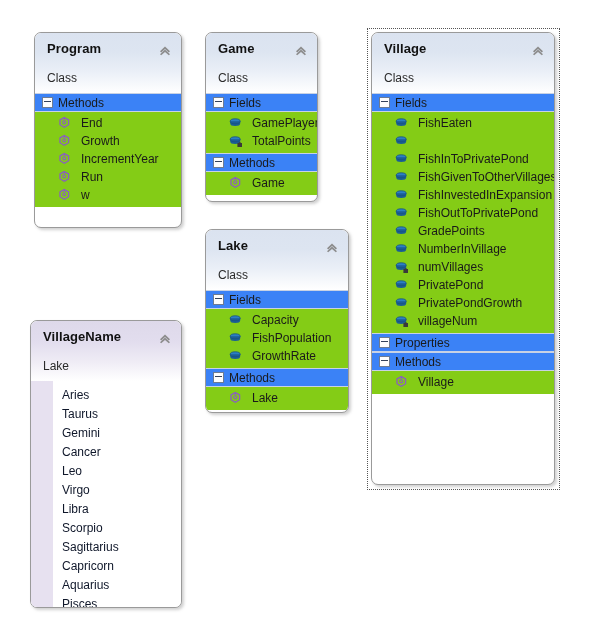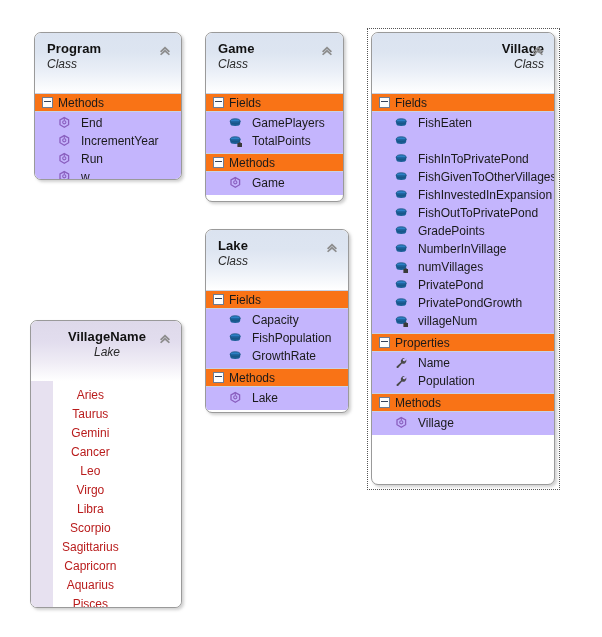--- a/index.html
+++ b/index.html
@@ -49,21 +49,20 @@
   }
   .inner-box {
     position: absolute;
     left: 4px; top: 4px; right: 5px; bottom: 5px;
     box-sizing: border-box;
     background: #fff;
     border: 1px solid #9a9a9a;
     border-radius: 7px;
     box-shadow: 2px 2px 3px rgba(120,120,120,0.35);
     overflow: hidden;
-    text-align: right;
   }
 
   
   .hdr {
     position: relative;
     height: 60px;
     background: linear-gradient(to bottom, #dbe3f0 0%, #dde5f1 32%, #eaeff7 64%, #ffffff 100%);
     border-top-left-radius: 6px;
     border-top-right-radius: 6px;
     padding: 8px 10px 0 12px;
@@ -73,34 +72,33 @@
     font-weight: bold;
     font-size: 13px;
     color: #111;
     line-height: 15px;
     letter-spacing: 0.1px;
   }
   .hdr .stereo {
     font-size: 12px;
     color: #2a2a2a;
     line-height: 15px;
-    margin-top: 1px;
-    font-style: italic;
+    margin-top: 15px;
   }
   .chevron {
     position: absolute;
     right: 9px;
     top: 10px;
     width: 14px;
     height: 14px;
   }
 
   
   .sec {
-    background: #f97316;
+    background: #3b82f6;
     border-top: 1px solid #c8d2e4;
     border-bottom: 1px solid #c8d2e4;
     height: 19px;
     display: flex;
     align-items: center;
     padding-left: 7px;
     box-sizing: border-box;
   }
   .sec .label {
     font-size: 12px;
@@ -115,21 +113,21 @@
     flex: none;
   }
   .pm::before {
     content: "";
     position: absolute;
     left: 1px; right: 1px; top: 3px;
     height: 1px;
     background: #35425a;
   }
 
-  .members { background: #c4b5fd; padding: 2px 0 3px 0; }
+  .members { background: #84cc16; padding: 2px 0 3px 0; }
   .member {
     display: flex;
     align-items: center;
     height: 18px;
     padding-left: 22px;
     box-sizing: border-box;
   }
   .member .mlabel {
     font-size: 12px;
     color: #1a1a1a;
@@ -151,30 +149,30 @@
     width: 22px;
     flex: none;
     background: #e7e1f0;
     border-right: 1px solid #ffffff;
   }
   .enum-list { padding: 5px 0 5px 8px; }
   .enum-item {
     height: 19px;
     line-height: 19px;
     font-size: 12px;
-    color: #b91c1c;
+    color: #0f172a;
     white-space: nowrap;
   }
 </style>
 </head>
 <body>
 
 <div id="canvas">
 
-  <div class="uml-box" style="left:34px; top:32px; width:148px; height:148px;">
+  <div class="uml-box" style="left:34px; top:32px; width:148px; height:196px;">
     <div class="hdr">
       <div class="title">Program</div>
       <div class="stereo">Class</div>
       <span class="chevron">
         <svg viewBox="0 0 14 14" width="14" height="14">
             <path d="M2 8.2 L7 3.6 L12 8.2 L10.8 9.4 L7 5.9 L3.2 9.4 Z" fill="#8d8d8d"></path>
             <path d="M2 11.2 L7 6.6 L12 11.2 L10.8 12.3 L7 8.9 L3.2 12.3 Z" fill="#8d8d8d"></path>
           </svg>
       </span>
     </div>
@@ -194,20 +192,30 @@
         <span class="mlabel">End</span>
       </div>
       <div class="member">
         <span class="ic">
           <svg viewBox="0 0 15 14" width="15" height="14">
               <path d="M7.3 1.6 L11.6 4 L11.6 8.7 L7.3 11.2 L3 8.7 L3 4 Z" fill="none" stroke="#8a5fbf" stroke-width="1.3"></path>
               <circle cx="7.3" cy="6.3" r="1.6" fill="none" stroke="#8a5fbf" stroke-width="1.1"></circle>
               <path d="M7.3 1.6 L7.3 4.6" stroke="#8a5fbf" stroke-width="1.1"></path>
             </svg>
         </span>
+        <span class="mlabel">Growth</span>
+      </div>
+      <div class="member">
+        <span class="ic">
+          <svg viewBox="0 0 15 14" width="15" height="14">
+              <path d="M7.3 1.6 L11.6 4 L11.6 8.7 L7.3 11.2 L3 8.7 L3 4 Z" fill="none" stroke="#8a5fbf" stroke-width="1.3"></path>
+              <circle cx="7.3" cy="6.3" r="1.6" fill="none" stroke="#8a5fbf" stroke-width="1.1"></circle>
+              <path d="M7.3 1.6 L7.3 4.6" stroke="#8a5fbf" stroke-width="1.1"></path>
+            </svg>
+        </span>
         <span class="mlabel">IncrementYear</span>
       </div>
       <div class="member">
         <span class="ic">
           <svg viewBox="0 0 15 14" width="15" height="14">
               <path d="M7.3 1.6 L11.6 4 L11.6 8.7 L7.3 11.2 L3 8.7 L3 4 Z" fill="none" stroke="#8a5fbf" stroke-width="1.3"></path>
               <circle cx="7.3" cy="6.3" r="1.6" fill="none" stroke="#8a5fbf" stroke-width="1.1"></circle>
               <path d="M7.3 1.6 L7.3 4.6" stroke="#8a5fbf" stroke-width="1.1"></path>
             </svg>
         </span>
@@ -219,21 +227,21 @@
               <path d="M7.3 1.6 L11.6 4 L11.6 8.7 L7.3 11.2 L3 8.7 L3 4 Z" fill="none" stroke="#8a5fbf" stroke-width="1.3"></path>
               <circle cx="7.3" cy="6.3" r="1.6" fill="none" stroke="#8a5fbf" stroke-width="1.1"></circle>
               <path d="M7.3 1.6 L7.3 4.6" stroke="#8a5fbf" stroke-width="1.1"></path>
             </svg>
         </span>
         <span class="mlabel">w</span>
       </div>
     </div>
   </div>
 
-  <div class="uml-box" style="left:205px; top:32px; width:139px; height:170px;">
+  <div class="uml-box" style="left:205px; top:32px; width:113px; height:170px;">
     <div class="hdr">
       <div class="title">Game</div>
       <div class="stereo">Class</div>
       <span class="chevron">
         <svg viewBox="0 0 14 14" width="14" height="14">
             <path d="M2 8.2 L7 3.6 L12 8.2 L10.8 9.4 L7 5.9 L3.2 9.4 Z" fill="#8d8d8d"></path>
             <path d="M2 11.2 L7 6.6 L12 11.2 L10.8 12.3 L7 8.9 L3.2 12.3 Z" fill="#8d8d8d"></path>
           </svg>
       </span>
     </div>
@@ -463,58 +471,40 @@
                 <rect x="9.4" y="9" width="4.6" height="4" fill="#3a3a3a"></rect>
                 <path d="M10.6 9 a1.5 1.5 0 0 1 2.2 0" fill="none" stroke="#3a3a3a" stroke-width="1"></path>
               </svg></span>
           <span class="mlabel">villageNum</span>
         </div>
       </div>
       <div class="sec">
         <span class="pm"></span>
         <span class="label">Properties</span>
       </div>
-      <div class="members">
-        <div class="member">
-          <span class="ic">
-            <svg viewBox="0 0 15 14" width="15" height="14">
-                <path d="M10.9 2.2 a3.3 3.3 0 0 0 -3.9 4.4 L2.6 10.4 a1.1 1.1 0 0 0 1.5 1.5 l3.9 -4.3 a3.3 3.3 0 0 0 4.3 -4 L10.9 5.3 L9.1 4.9 L8.7 3.2 Z" fill="#4a4a4a"></path>
-              </svg>
-          </span>
-          <span class="mlabel">Name</span>
-        </div>
-        <div class="member">
-          <span class="ic">
-            <svg viewBox="0 0 15 14" width="15" height="14">
-                <path d="M10.9 2.2 a3.3 3.3 0 0 0 -3.9 4.4 L2.6 10.4 a1.1 1.1 0 0 0 1.5 1.5 l3.9 -4.3 a3.3 3.3 0 0 0 4.3 -4 L10.9 5.3 L9.1 4.9 L8.7 3.2 Z" fill="#4a4a4a"></path>
-              </svg>
-          </span>
-          <span class="mlabel">Population</span>
-        </div>
-      </div>
       <div class="sec">
         <span class="pm"></span>
         <span class="label">Methods</span>
       </div>
       <div class="members">
         <div class="member">
           <span class="ic">
             <svg viewBox="0 0 15 14" width="15" height="14">
                 <path d="M7.3 1.6 L11.6 4 L11.6 8.7 L7.3 11.2 L3 8.7 L3 4 Z" fill="none" stroke="#8a5fbf" stroke-width="1.3"></path>
                 <circle cx="7.3" cy="6.3" r="1.6" fill="none" stroke="#8a5fbf" stroke-width="1.1"></circle>
                 <path d="M7.3 1.6 L7.3 4.6" stroke="#8a5fbf" stroke-width="1.1"></path>
               </svg>
           </span>
           <span class="mlabel">Village</span>
         </div>
       </div>
     </div>
   </div>
 
-  <div class="uml-box" style="left:30px; top:320px; width:152px; height:288px;text-align:center;">
+  <div class="uml-box" style="left:30px; top:320px; width:152px; height:288px;">
     <div class="hdr enum-hdr">
       <div class="title">VillageName</div>
       <div class="stereo">Lake</div>
       <span class="chevron">
         <svg viewBox="0 0 14 14" width="14" height="14">
             <path d="M2 8.2 L7 3.6 L12 8.2 L10.8 9.4 L7 5.9 L3.2 9.4 Z" fill="#8d8d8d"></path>
             <path d="M2 11.2 L7 6.6 L12 11.2 L10.8 12.3 L7 8.9 L3.2 12.3 Z" fill="#8d8d8d"></path>
           </svg>
       </span>
     </div>

